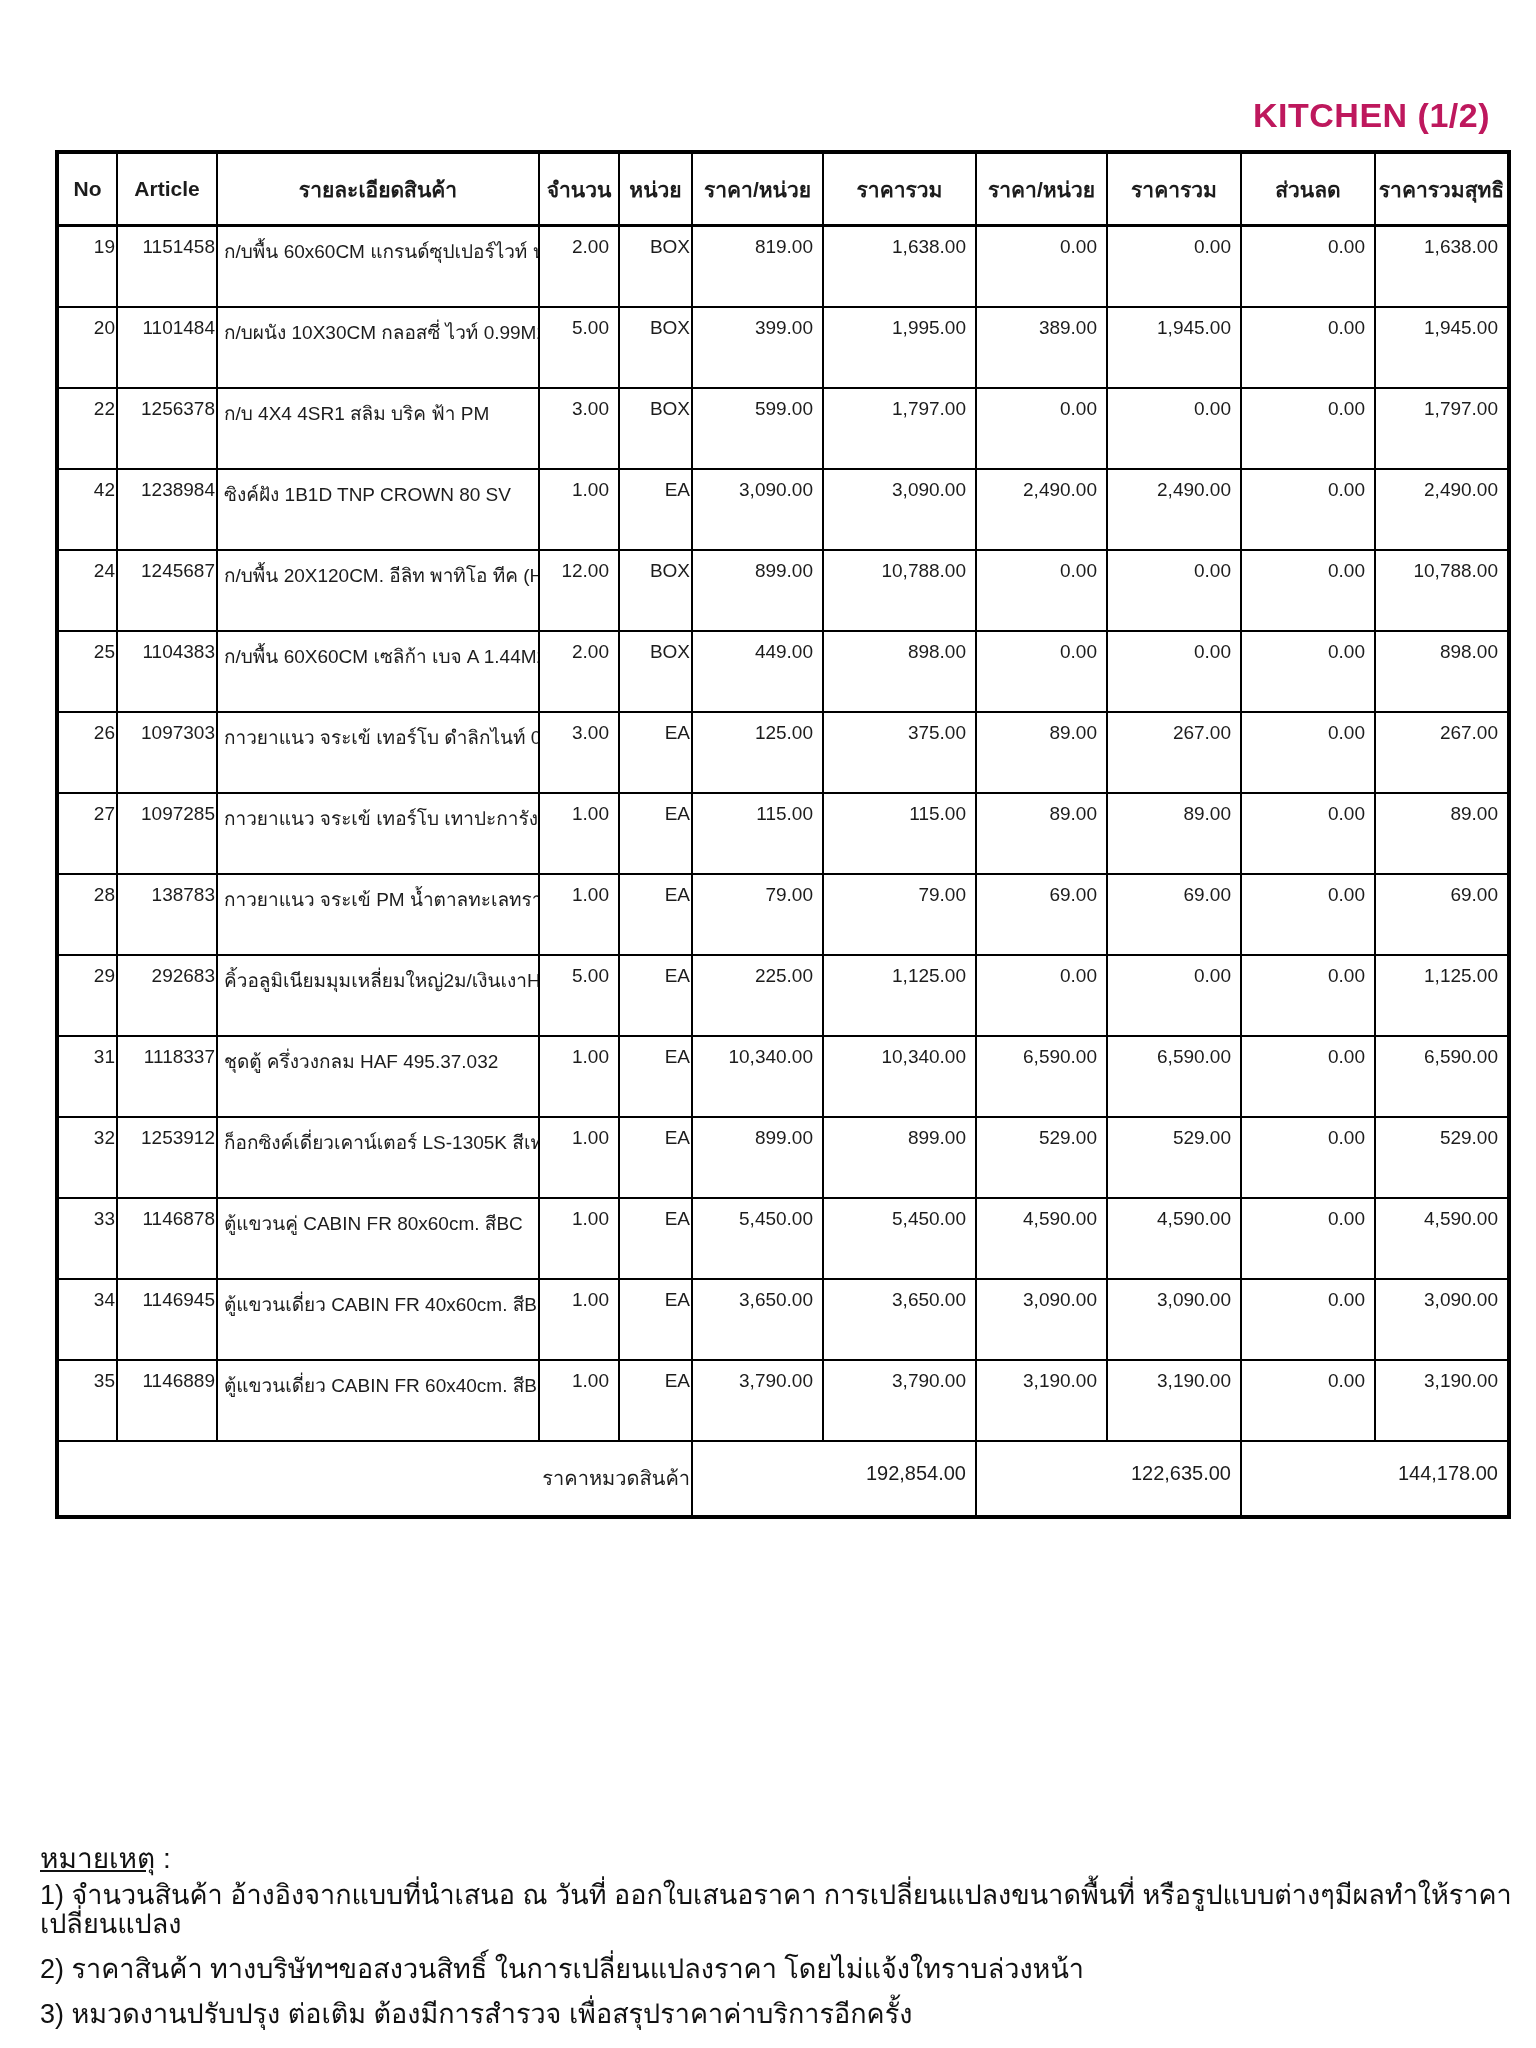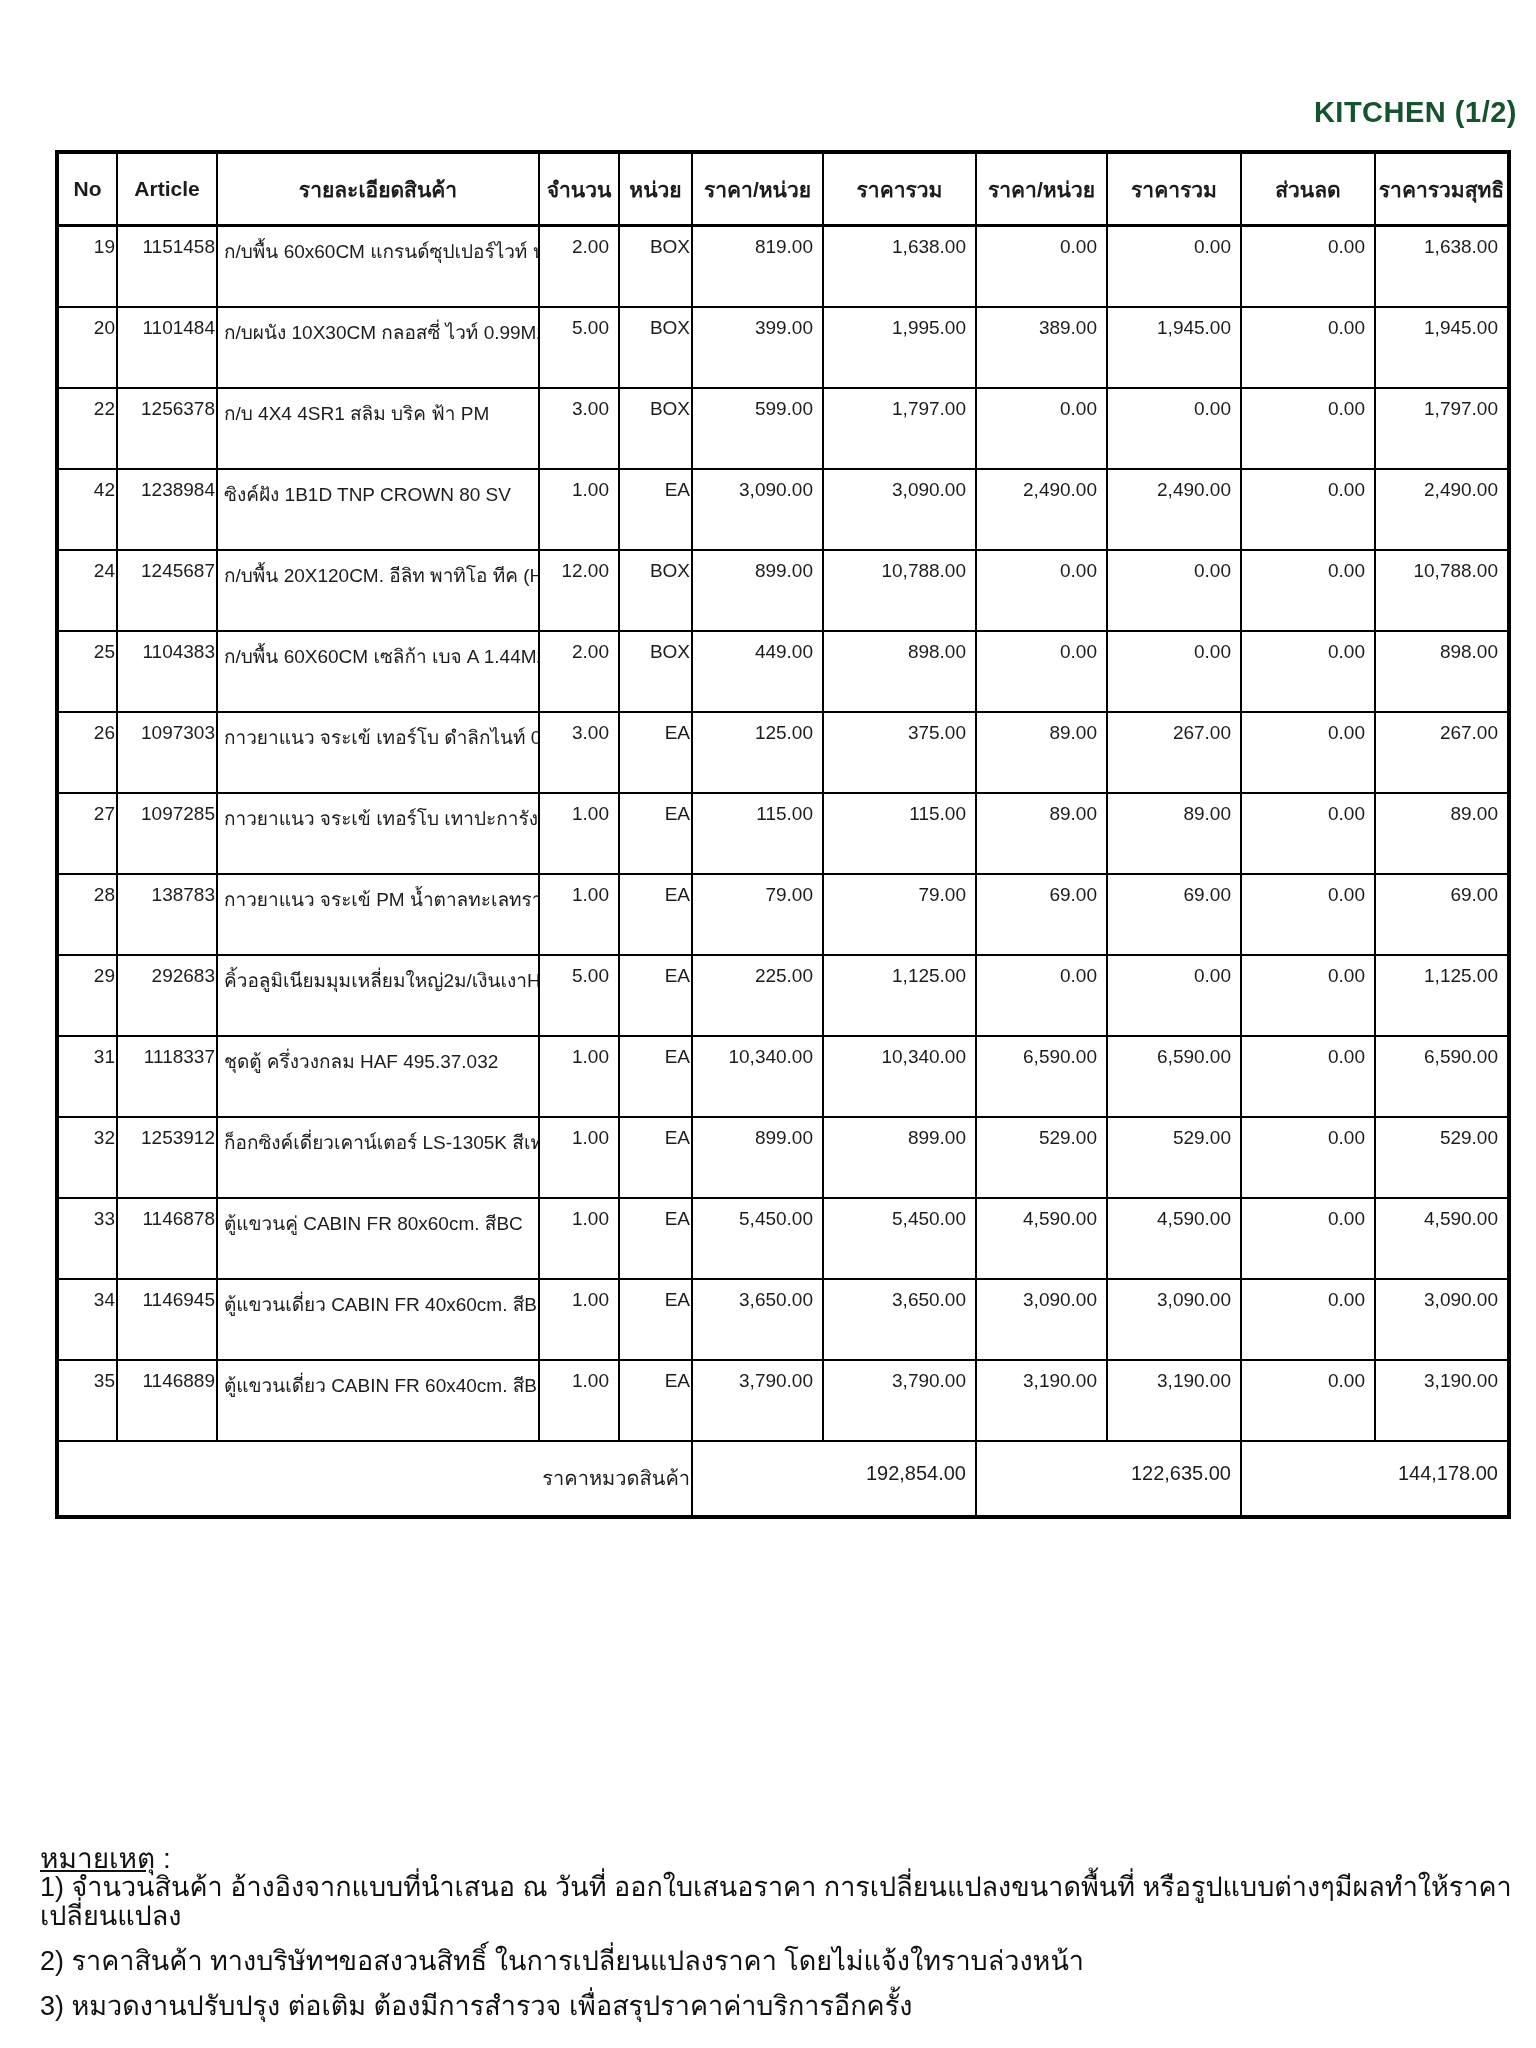--- a/index.html
+++ b/index.html
@@ -2,21 +2,21 @@
 <html><head>
 <meta charset="utf-8">
 <style>
   html,body{margin:0;padding:0;}
   body{
     width:1536px;height:2048px;position:relative;background:#ffffff;
     font-family:"Liberation Sans",sans-serif;color:#1c1c1c;
   }
   .page-title{
     position:absolute;top:96px;left:0;width:1490px;text-align:right;
-    font-size:29px;font-weight:700;color:#14532d;letter-spacing:0.5px;padding-left:27px;
+    font-size:34px;font-weight:700;color:#be185d;letter-spacing:0.5px;
   }
   .quote-table{
     position:absolute;left:55px;top:150px;width:1452px;
     border-collapse:collapse;table-layout:fixed;
     border:4px solid #000;
   }
   .quote-table th,.quote-table td{
     border:2px solid #000;overflow:hidden;white-space:nowrap;
   }
   .quote-table thead th{
@@ -29,21 +29,21 @@
   .quote-table .summary-row td{
     height:52px;vertical-align:top;font-size:20px;padding-top:20px;
   }
   .al-c{text-align:right;}
   .al-l{text-align:left;padding-left:6px;}
   .al-r{text-align:right;padding-right:9px;}
   .desc{font-size:19px;}
   .notes{
     position:absolute;left:40px;top:1844px;width:1480px;font-size:27px;color:#111;
   }
-  .notes .notes-head{margin:0 0 0 0;font-size:28px;}
+  .notes .notes-head{margin:0 0 8px 0;font-size:28px;}
   .notes .notes-head u{text-decoration:underline;}
   .notes p{margin:0 0 16px 0;line-height:29px;}
 </style>
 </head>
 <body>
 
 <div class="page-title">
   <span>KITCHEN</span>
   <span>(1/2)</span>
 </div>

